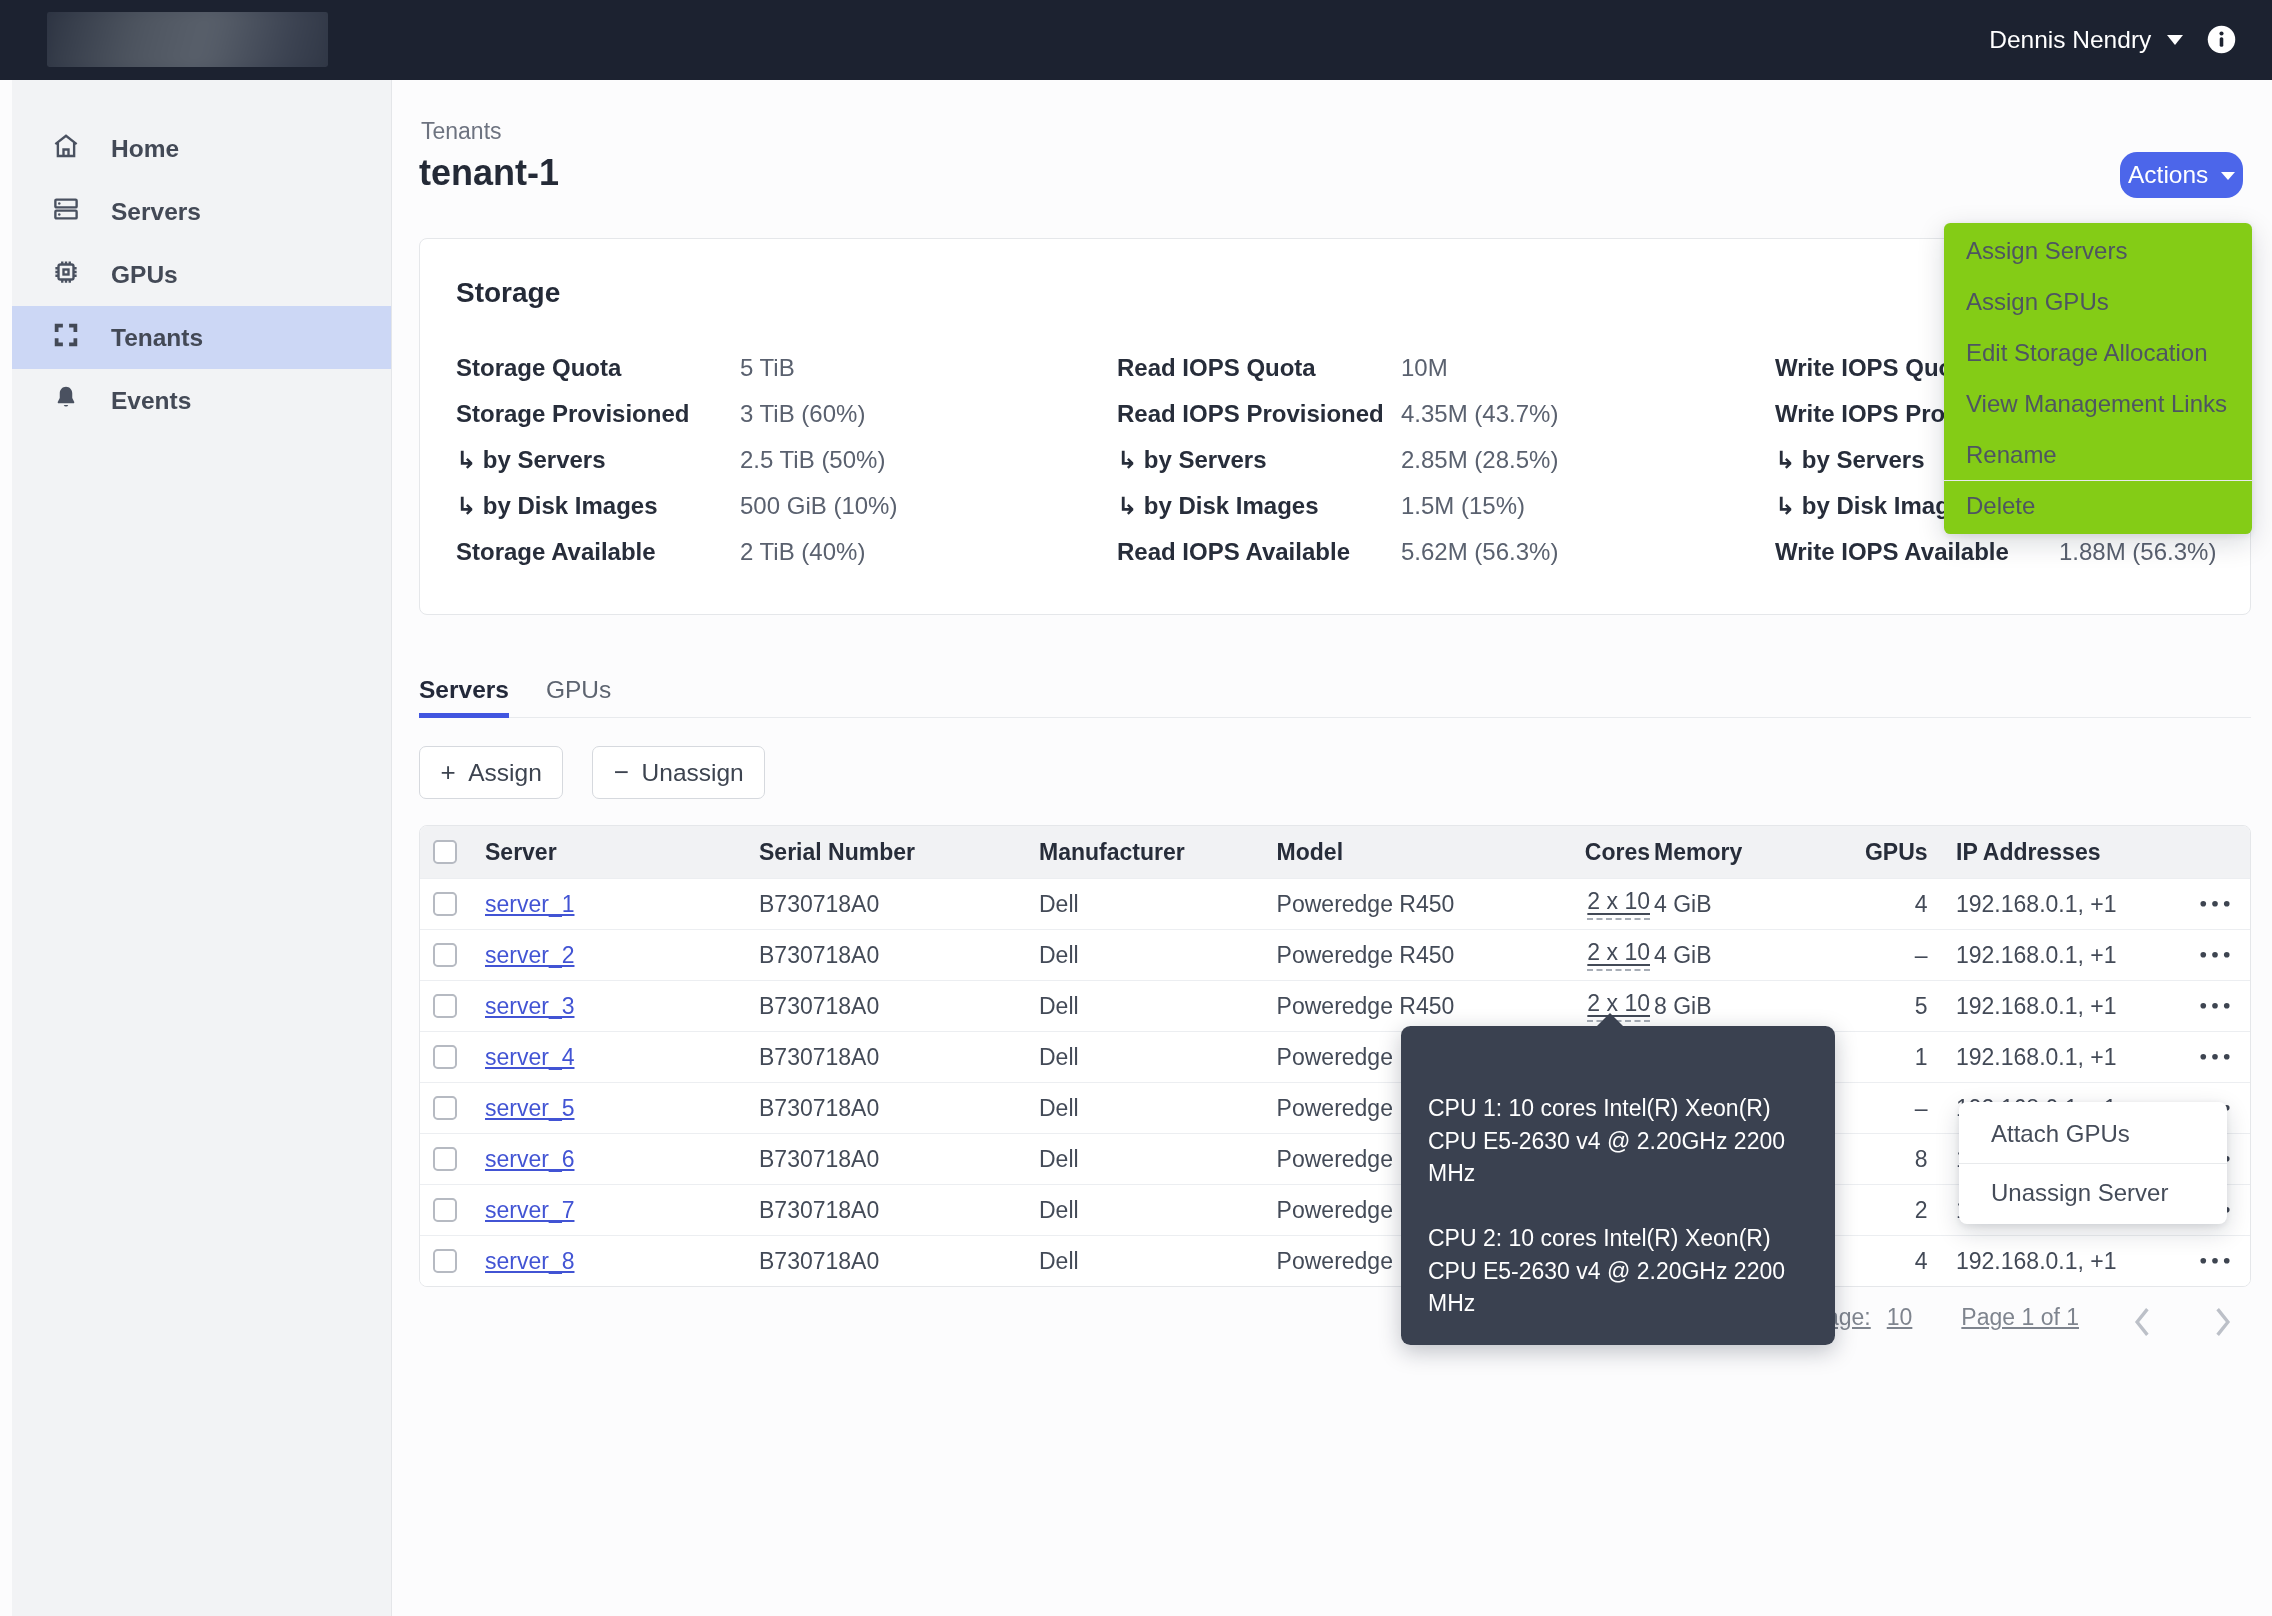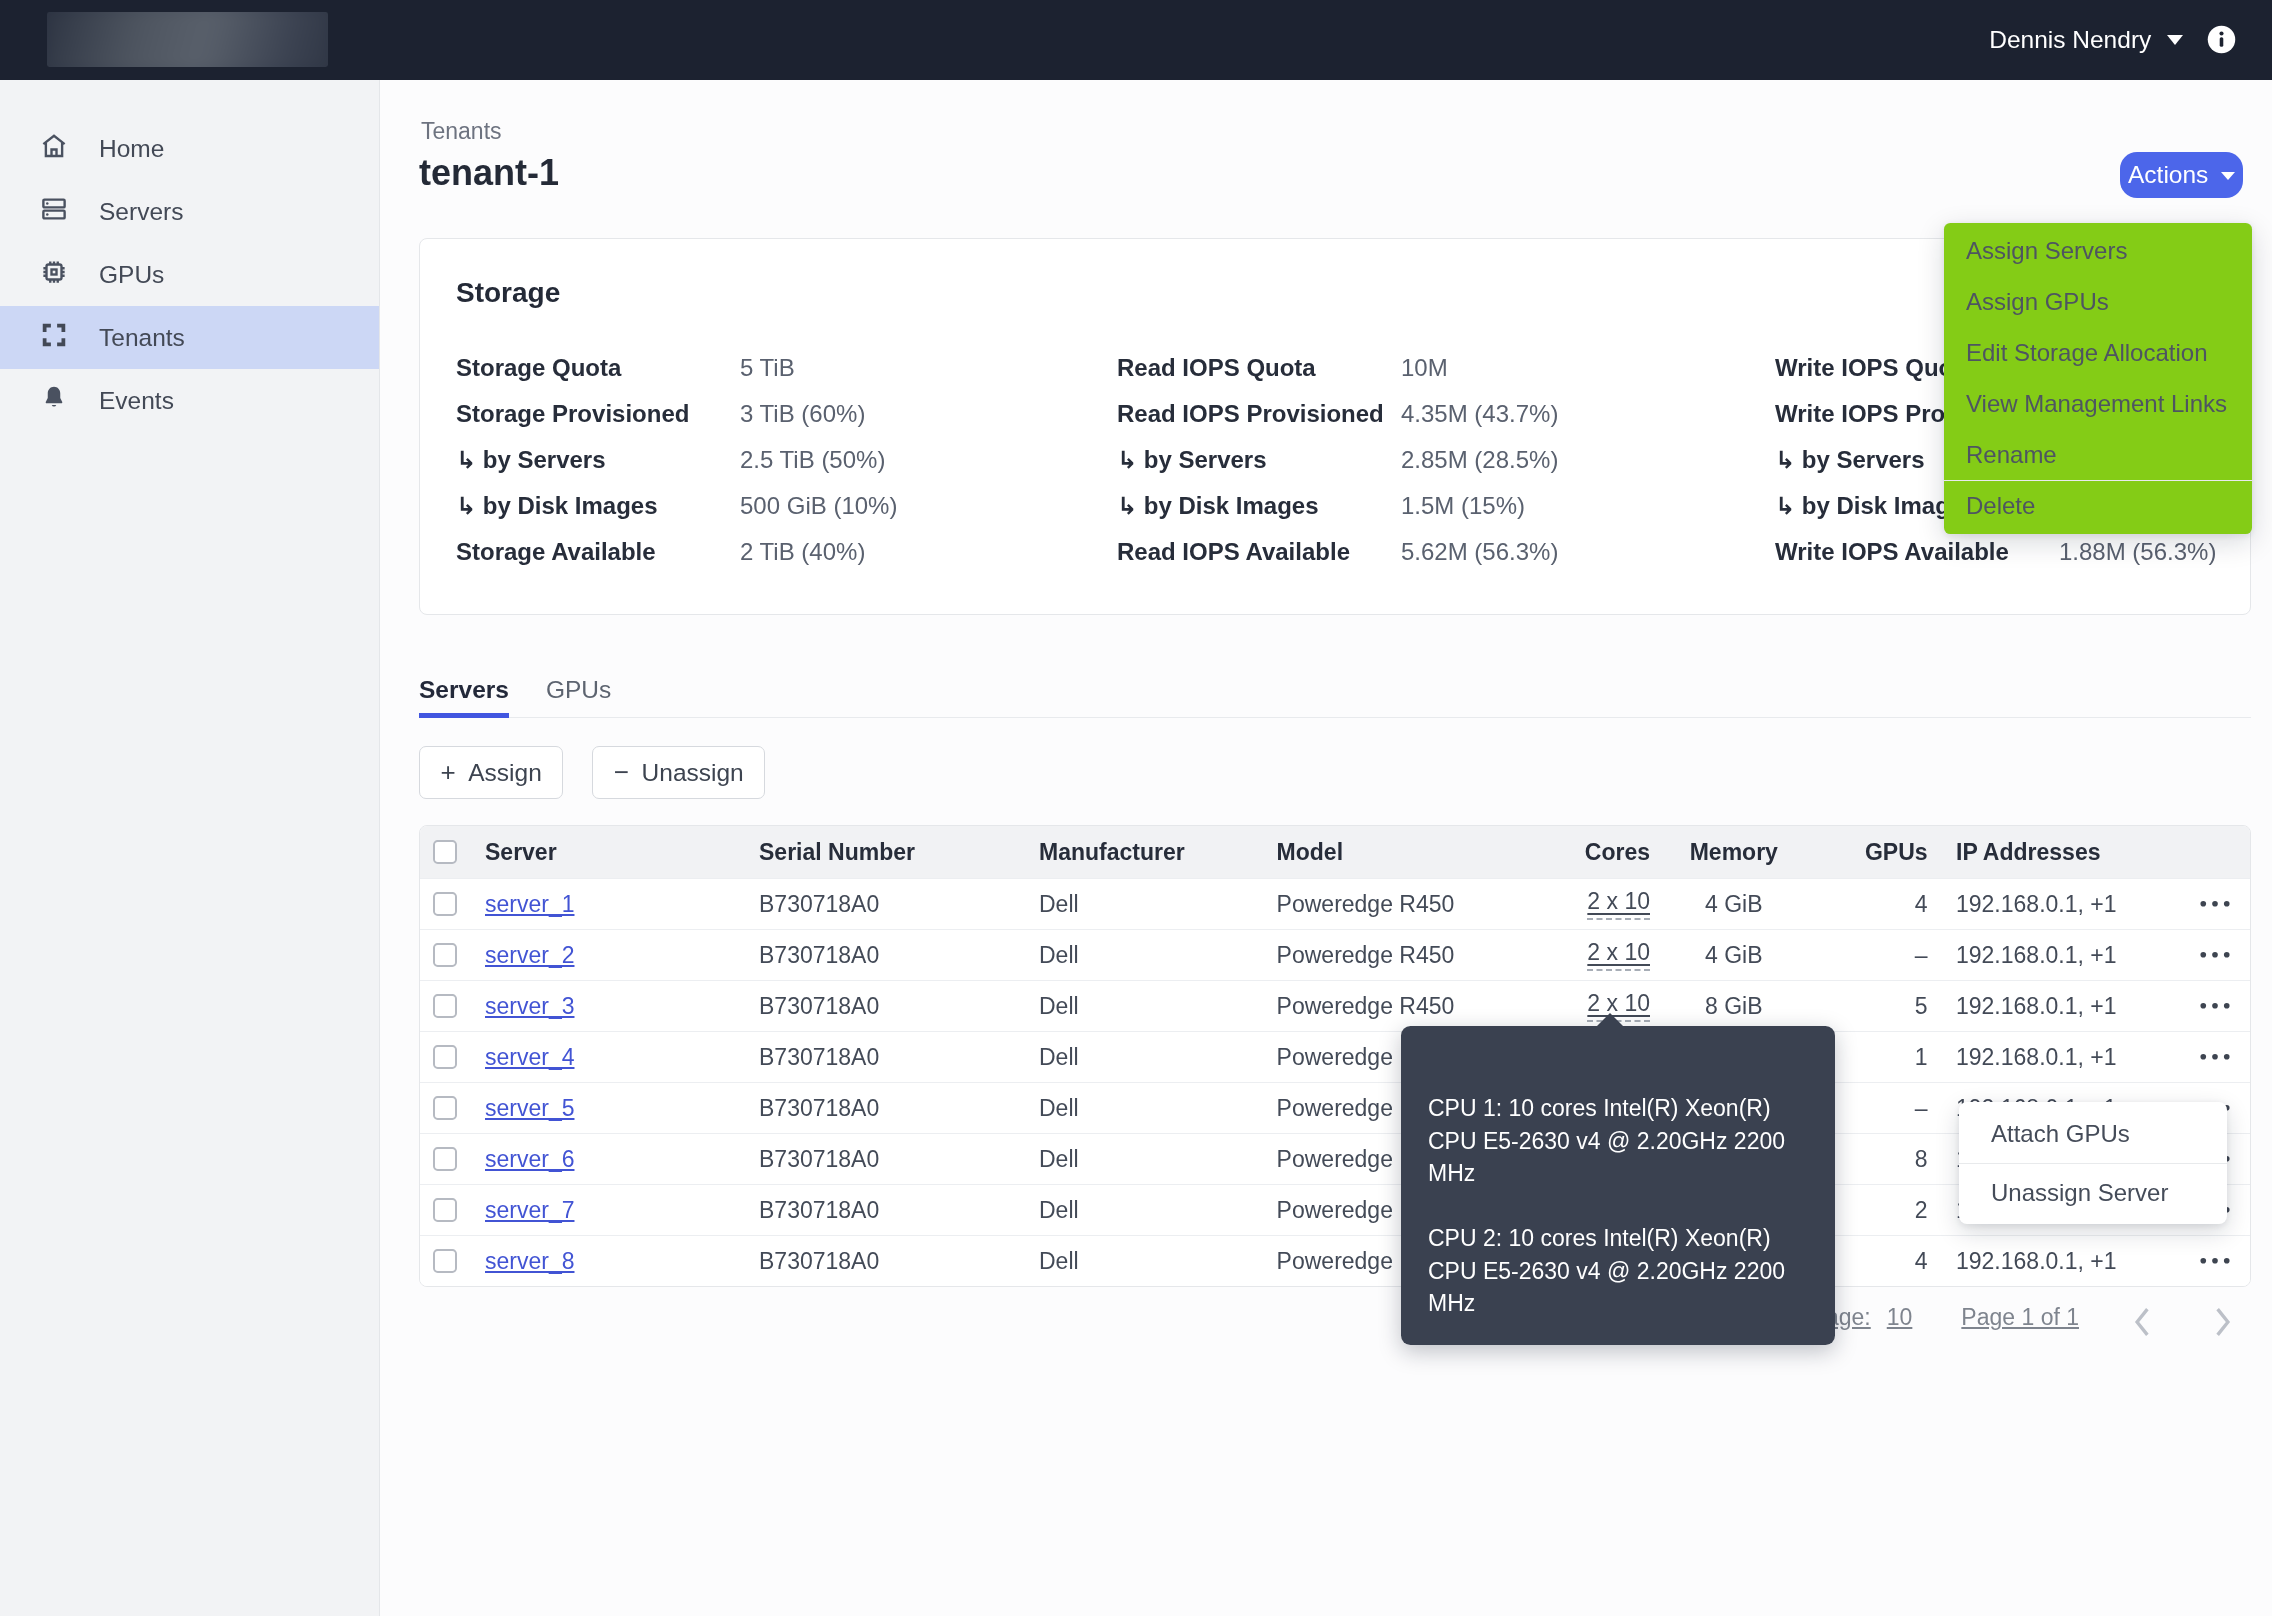--- a/index.html
+++ b/index.html
@@ -9,21 +9,21 @@
 
   
   #topbar { position:absolute; left:0; top:0; width:2273px; height:80px; background:#1c2230; z-index:40; }
   .logo-wrap { position:absolute; left:47px; top:12px; width:281px; height:55px; overflow:hidden; border-radius:2.4px; }
   .logo-blur { position:absolute; inset:-20.5px; background:linear-gradient(105deg,#262d3c 0%,#4e5560 35%,#59606b 55%,#3b4251 80%,#2b3240 100%); filter:blur(12.6px); }
   .user-area { position:absolute; right:35px; top:0; height:79px; display:flex; align-items:center; gap:22px; }
   .user-name { color:#fff; font-size:24.5px; }
   .caret-down-white { width:0; height:0; border-left:8.7px solid transparent; border-right:8.7px solid transparent; border-top:10.3px solid #fff; margin-left:-6.3px; }
 
   
-  #sidebar { position:absolute; left:0; top:79px; width:380px; height:1537px; background:#f2f3f5; border-right:1.6px solid #e4e6e9; padding-top:38px; z-index:10; }
+  #sidebar { position:absolute; left:12px; top:79px; width:380px; height:1537px; background:#f2f3f5; border-right:1.6px solid #e4e6e9; padding-top:38px; z-index:10;font-weight:bold; }
   .side-item { height:63px; display:flex; align-items:center; gap:30px; padding-left:39px; font-size:24.5px; color:#434956; cursor:pointer; }
   .side-item.active { background:#ccd7f5; }
   .side-item svg { flex:0 0 auto; }
 
   
   #breadcrumb { position:absolute; left:421px; top:118px; font-size:23px; color:#6d7380; }
   #page-title { position:absolute; left:419px; top:152px; font-size:36px; font-weight:bold; color:#242a37; }
   #actions-btn { position:absolute; left:2120px; top:152px; width:123px; height:46px; background:#4c66ea; border:none; border-radius:17px; color:#fff; font-size:24.5px; display:flex; align-items:center; justify-content:center; gap:12.6px; cursor:pointer; z-index:20; }
   .caret-down-sm { width:0; height:0; border-left:7px solid transparent; border-right:7px solid transparent; border-top:8.7px solid #fff; margin-top:2.4px; }
 
@@ -52,21 +52,21 @@
   #table-card { position:absolute; left:419px; top:825px; width:1832px; background:#fff; border:1.6px solid #e5e7ea; border-radius:8px; overflow:hidden; }
   .t-row { display:grid; grid-template-columns:53px 274px 280px 237px 260px 130px 162px 114px 249px 1fr; align-items:center; height:51px; }
   .t-head { height:52px; background:#f1f2f4; font-weight:bold; font-size:23px; color:#272d3a; }
   .t-body .t-row { border-top:1.6px solid #eceef1; font-size:23px; color:#434a57; background:#fff; }
   .cb { width:24px; height:24px; border:2.4px solid #b6bac2; border-radius:4.7px; margin-left:12.6px; background:#fff; }
   .c-server { padding-left:12px; }
   .c-serial { padding-left:12px; }
   .c-mfr { padding-left:12px; }
   .c-model { padding-left:12.6px; white-space:nowrap; overflow:visible; }
   .c-cores { text-align:right; padding-right:4px; }
-  .c-mem { text-align:center; padding-right:2.4px; }
+  .c-mem { text-align:left; padding-right:2.4px; }
   .c-gpus { text-align:right; padding-right:2.4px; }
   .c-ip { padding-left:26px; white-space:nowrap; }
   .c-kebab { display:flex; justify-content:center; cursor:pointer; }
   .server-link { color:#4254d4; text-decoration:underline; cursor:pointer; }
   .cores-chip { display:inline-block; text-decoration:underline; text-underline-offset:4px; border-bottom:2.4px dashed #a7adb6; padding-bottom:3.2px; cursor:default; }
   .cores-chip:empty { border-bottom:none; }
 
   
   #pagination { position:absolute; top:1304px; right:38px; height:44px; display:flex; align-items:flex-start; font-size:23px; color:#7e848e;text-decoration:underline; }
   #pagination .gap-lg { margin-left:49px; }

